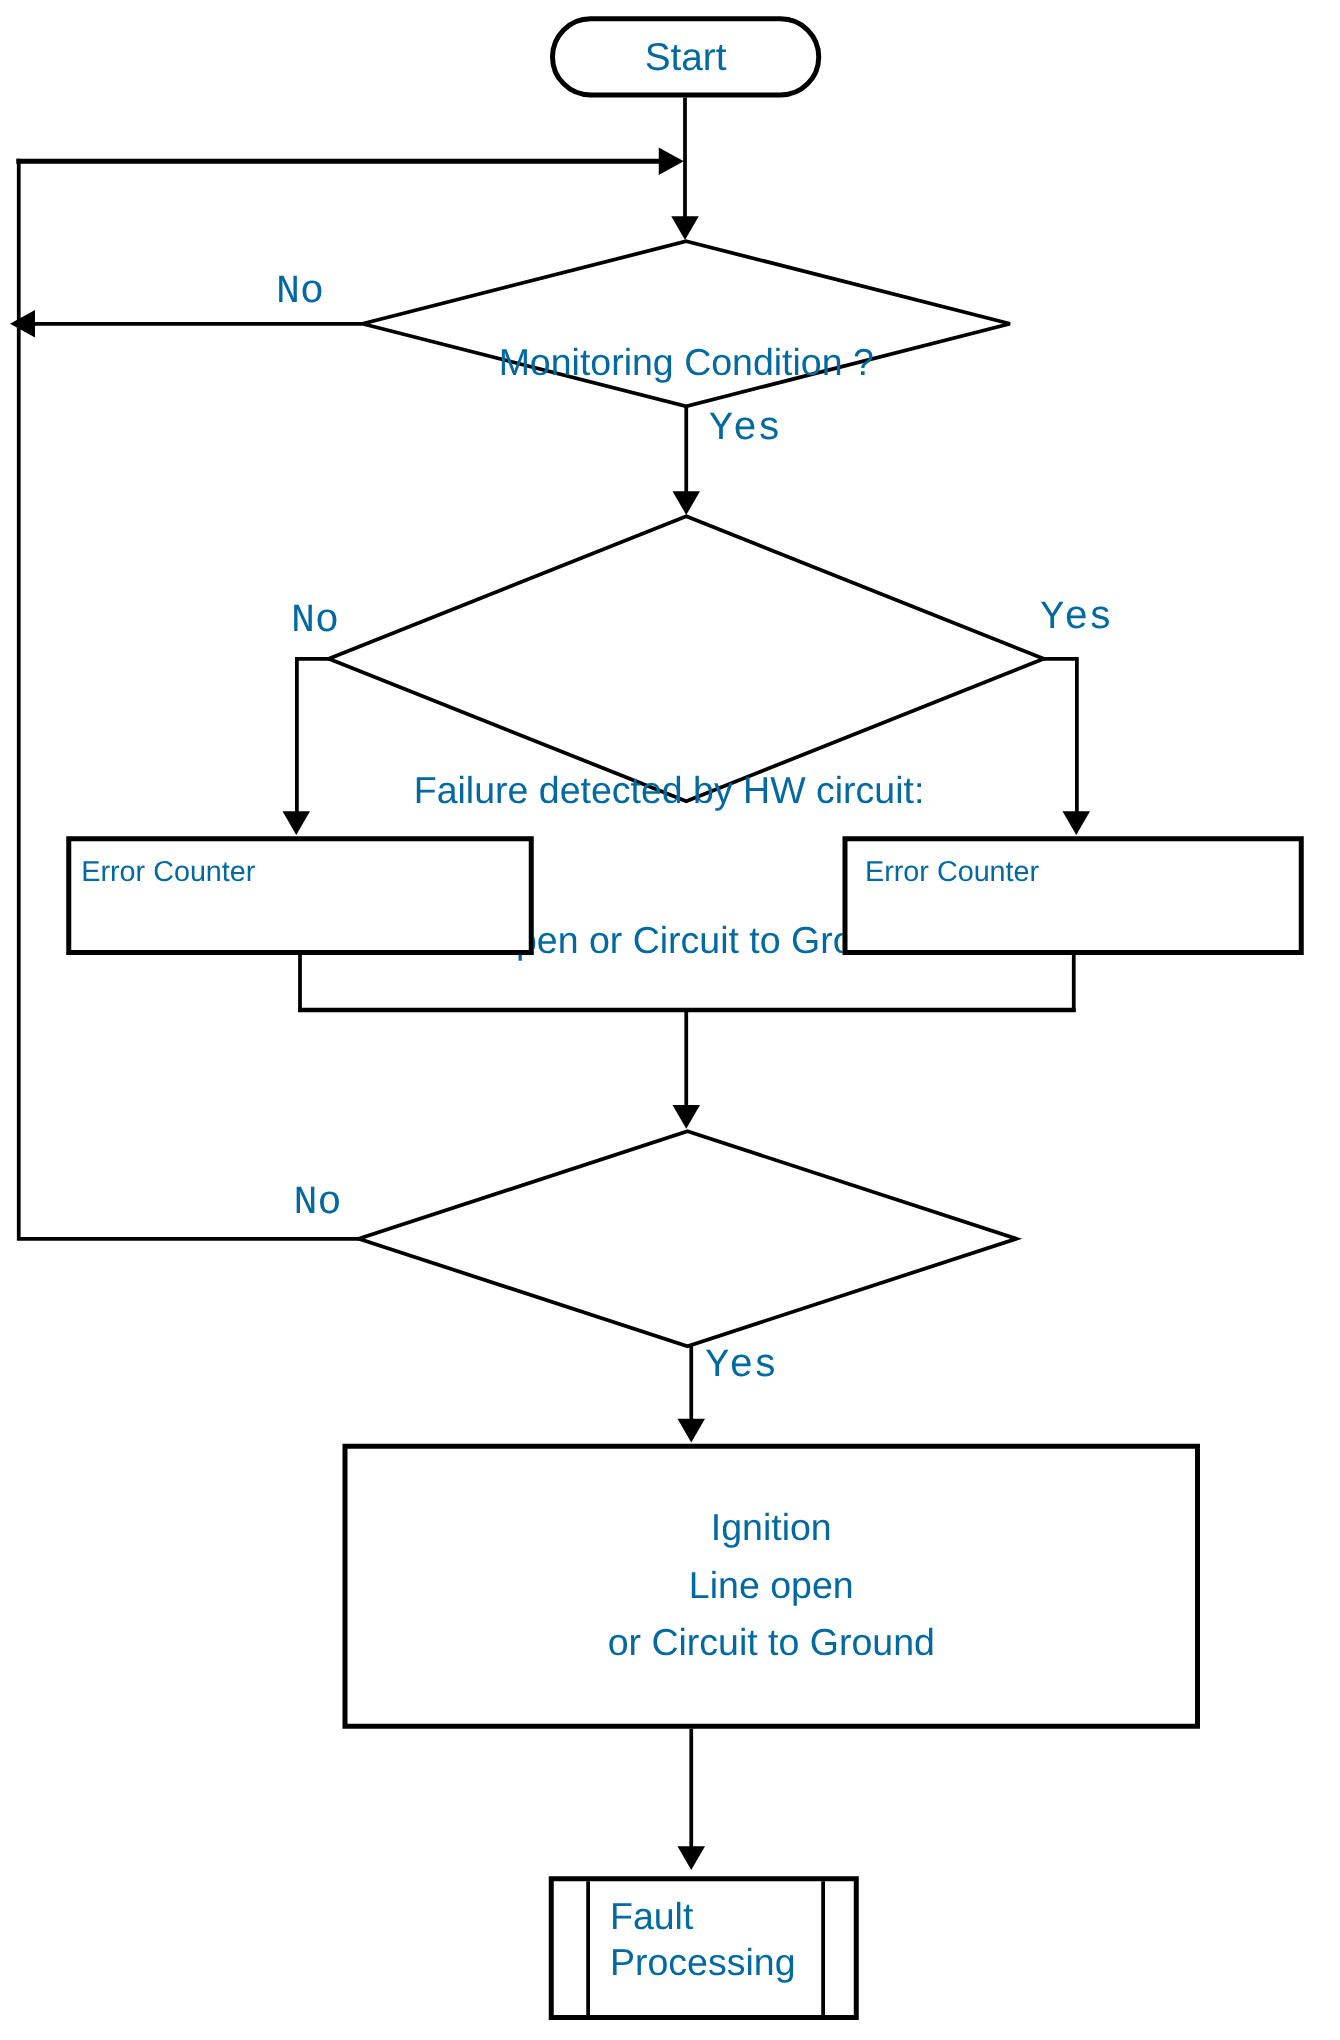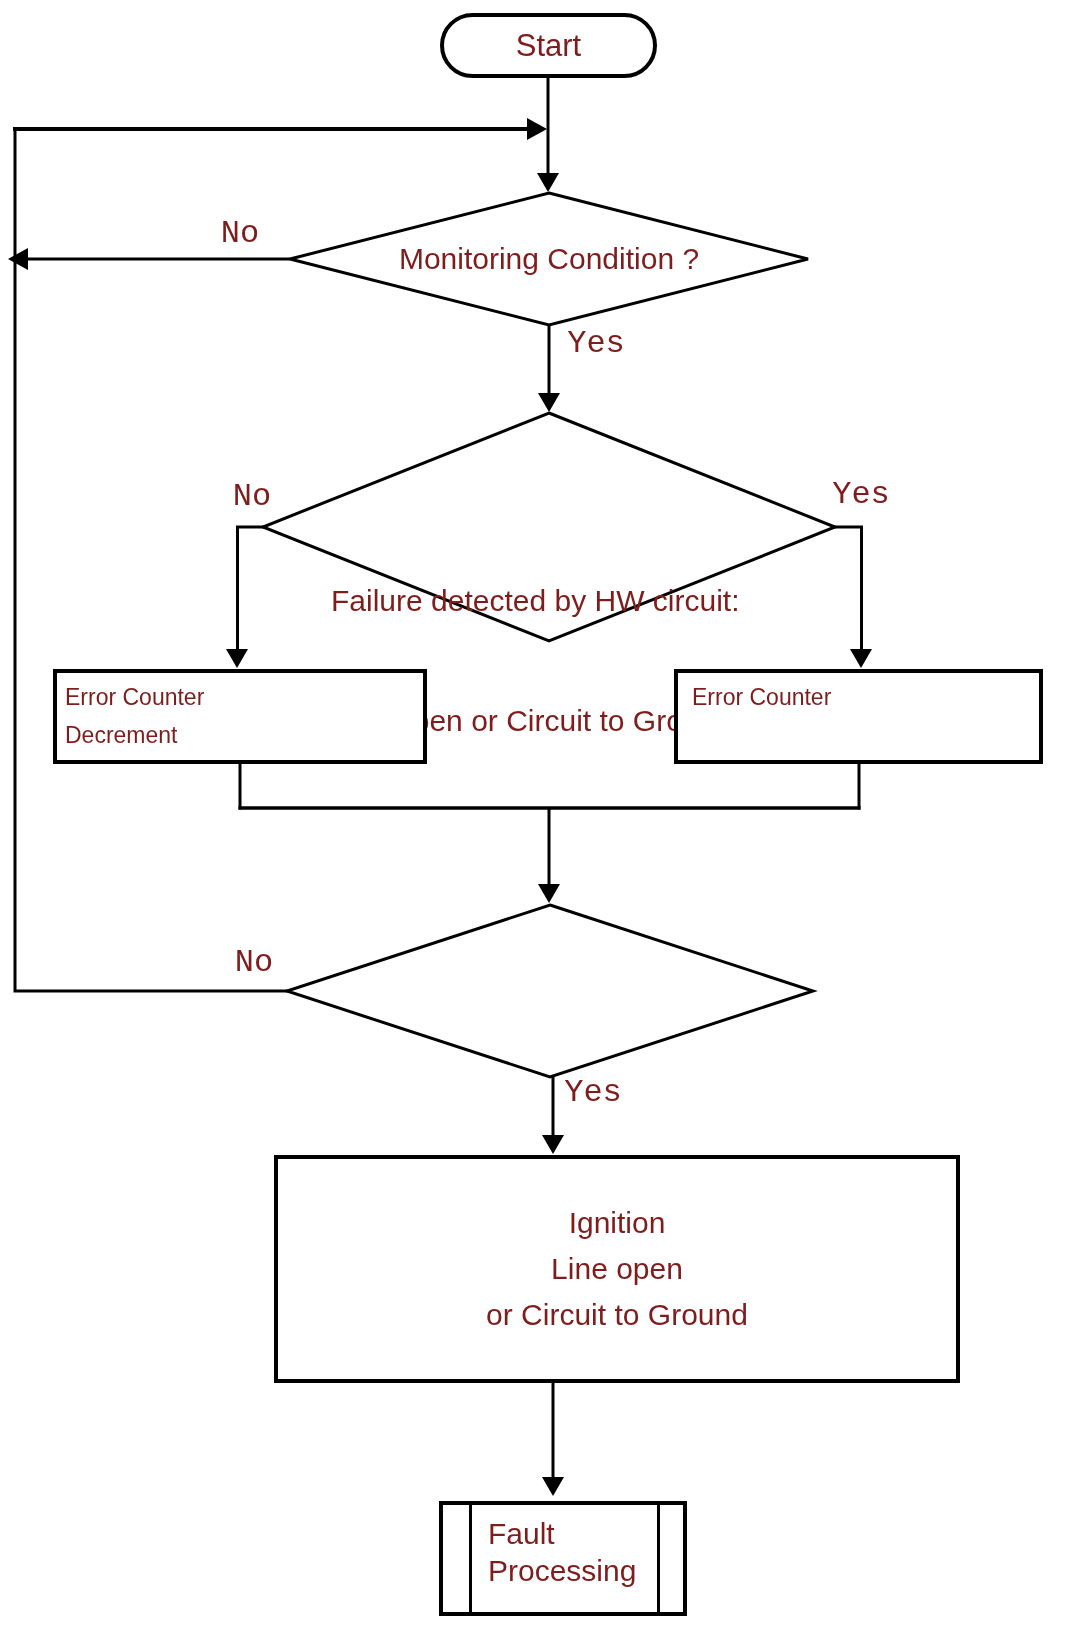--- a/index.html
+++ b/index.html
@@ -6,21 +6,21 @@
     margin: 0;
     padding: 0;
     background: #ffffff;
   }
   .canvas {
     position: relative;
     width: 1072px;
     height: 1632px;
     background: #ffffff;
     font-family: "Liberation Sans", "DejaVu Sans", sans-serif;
-    color: #7f1d1d;
+    color: #0369a1;
     overflow: hidden;
   }
   .wires {
     position: absolute;
     left: 0; top: 0;
     width: 1072px;
     height: 1632px;
   }
   .node {
     position: absolute;
@@ -81,20 +81,21 @@
     left: 45px; top: 10px;
     font-size: 30px;
     line-height: 37px;
     white-space: nowrap;
   }
   .diamond-label {
     position: absolute;
     font-size: 30px;
     line-height: 40px;
     white-space: pre;
+    margin-top: 32px;
   }
   .lbl-monitoring {
     left: 349px; top: 239px;
     width: 400px;
     text-align: center;
   }
   .lbl-failure {
     left: 331px; top: 501px;
     width: 460px;
     text-align: left;
@@ -161,21 +162,20 @@
   <div class="diamond-label lbl-monitoring">Monitoring Condition ?</div>
 
   <div class="diamond-label lbl-failure">
     <div>Failure detected by HW circuit:</div>
     <div>Line open or Circuit to Ground</div>
   </div>
 
 
   <div class="node box-decrement">
     <div class="proc-text">Error Counter</div>
-    <div class="proc-text">Decrement</div>
   </div>
 
   <div class="node box-increment">
     <div class="proc-text">Error Counter</div>
   </div>
 
   <div class="node box-fault">
     <div class="fault-inner-line fault-inner-left"></div>
     <div class="fault-inner-line fault-inner-right"></div>
     <div class="fault-text">

